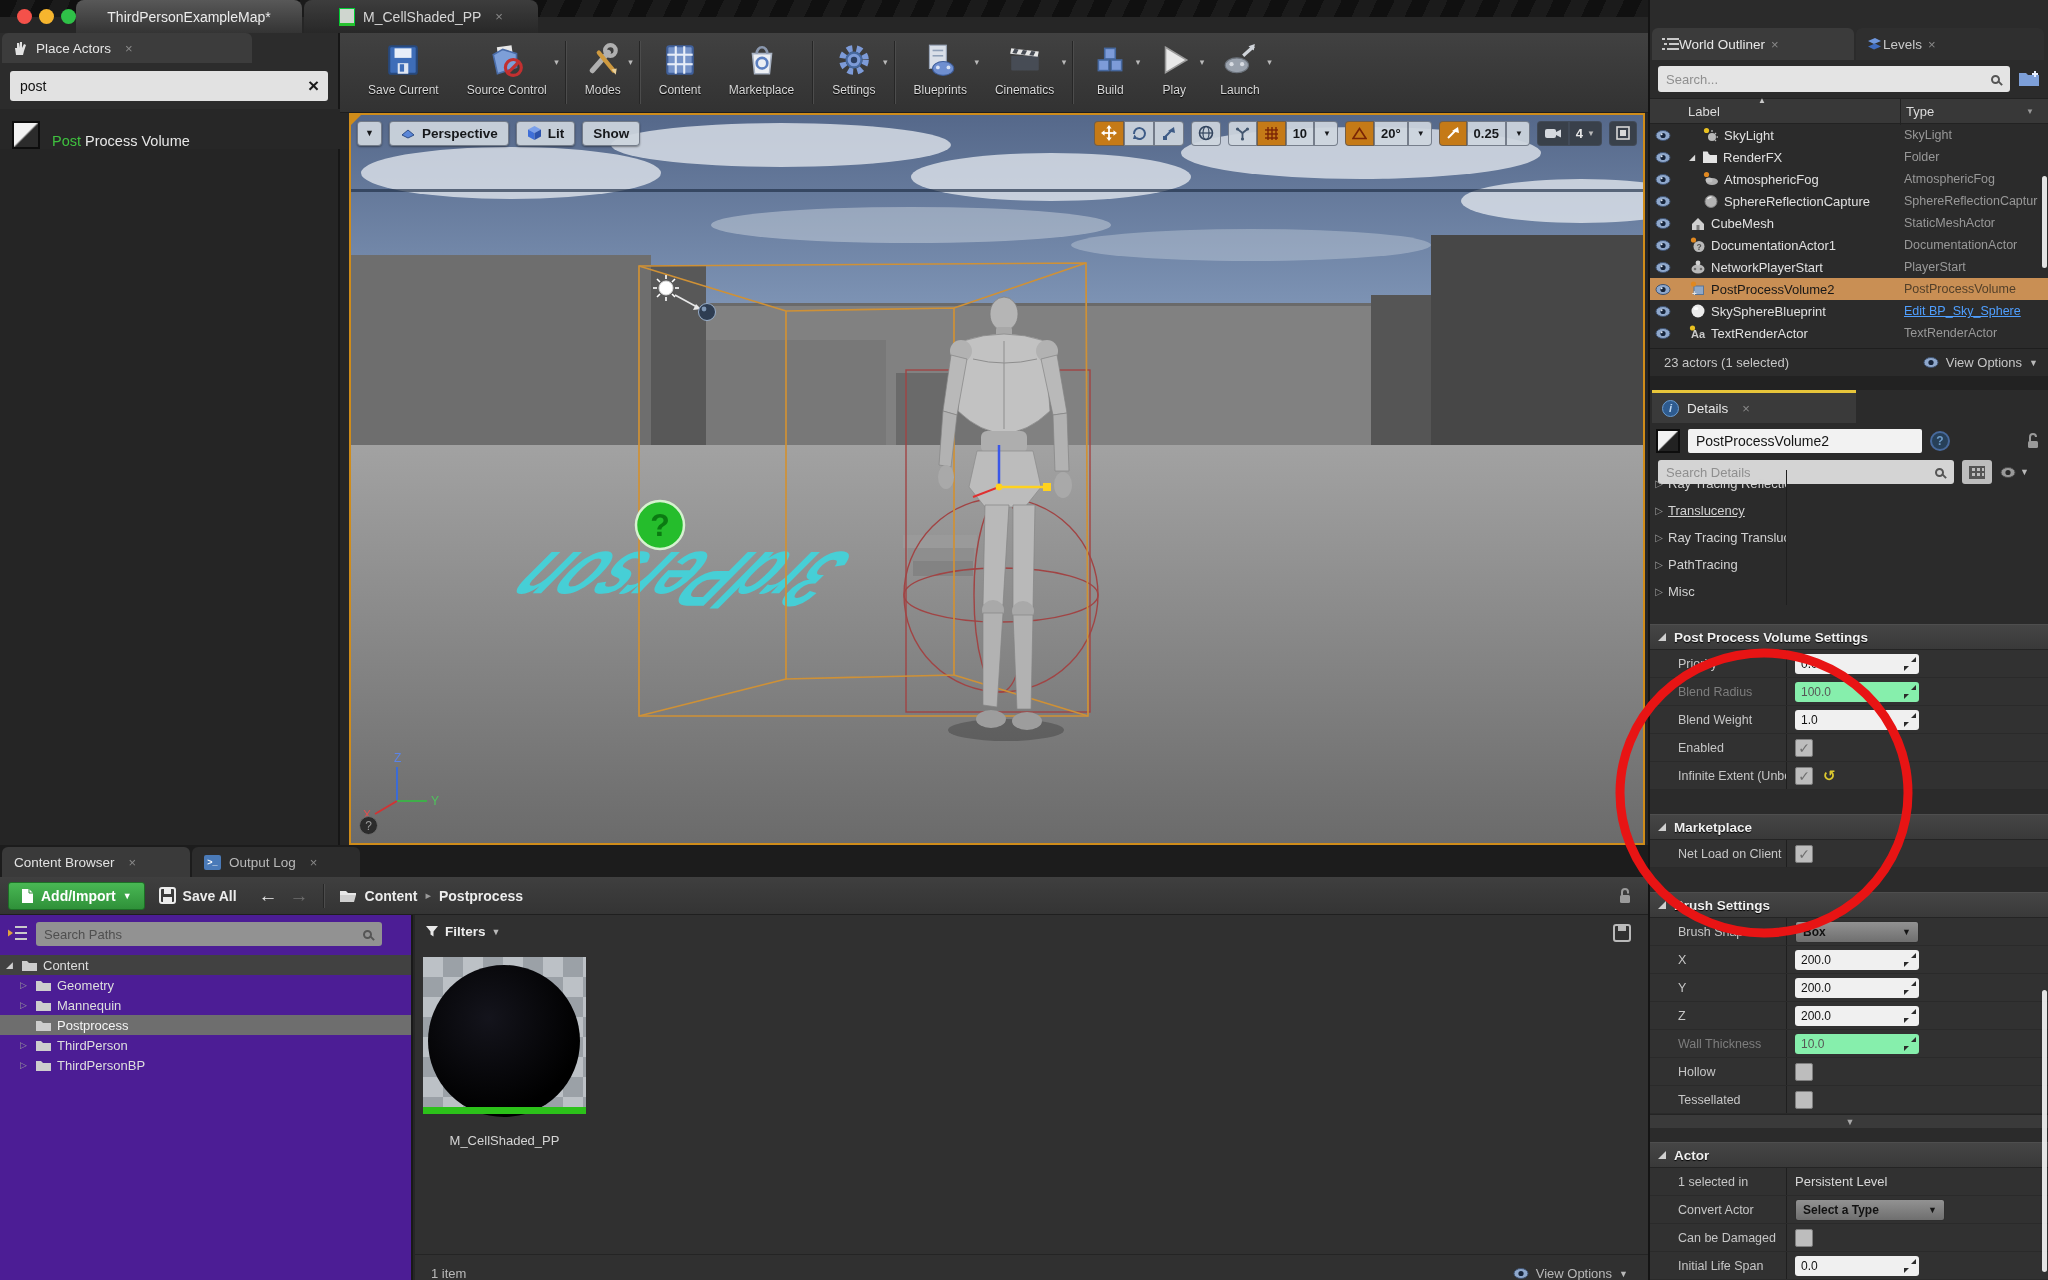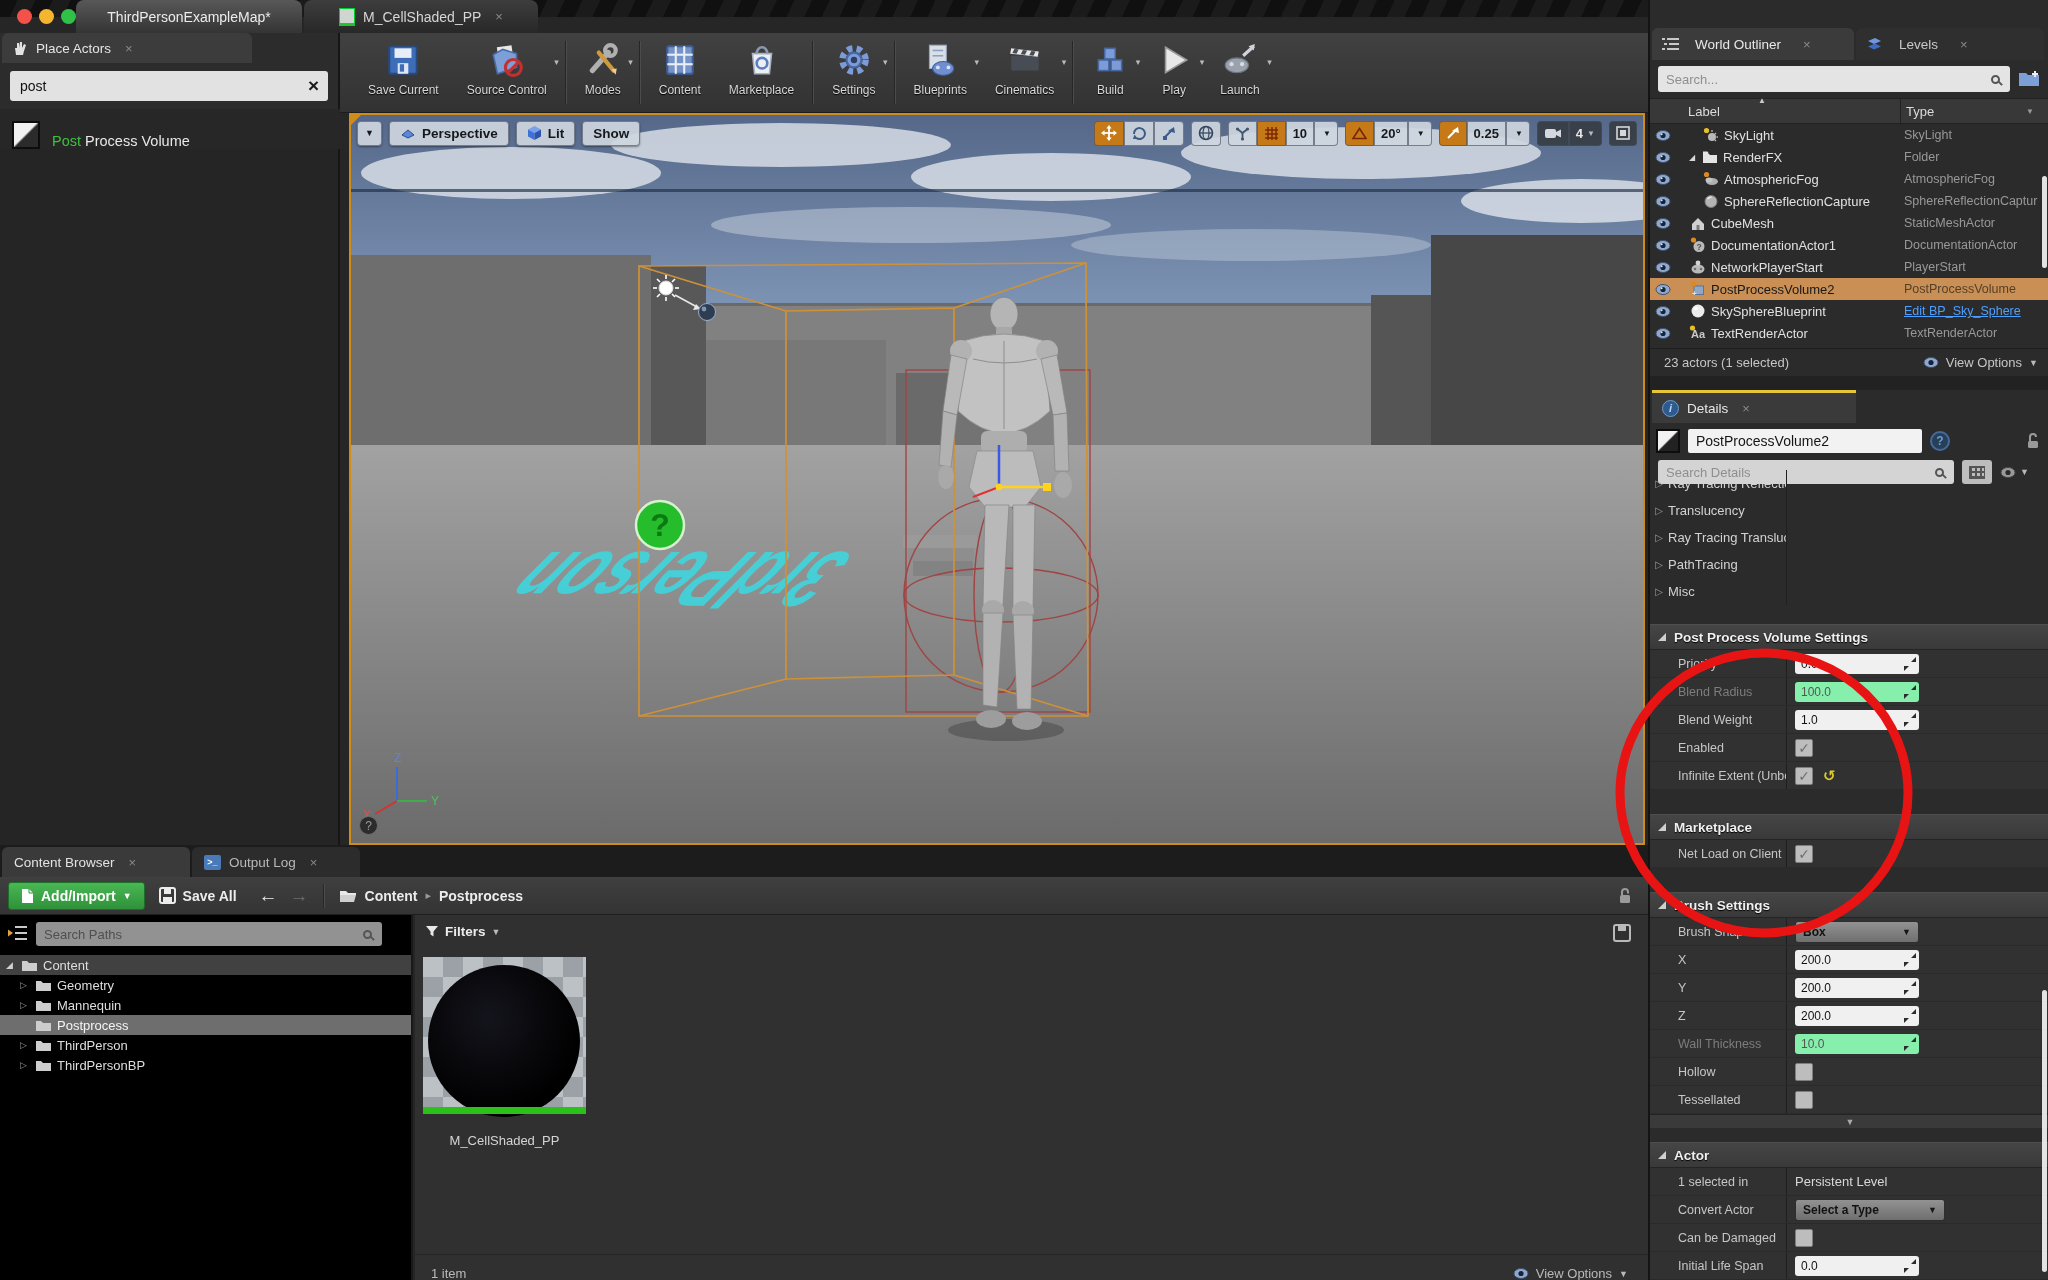--- a/index.html
+++ b/index.html
@@ -61,39 +61,39 @@
   .cb-tabs{left:0;top:845px;width:1648px;height:32px;background:#1c1c1c}
   .cb-tab{top:2px;height:30px;border-radius:6px 6px 0 0;display:flex;align-items:center;gap:8px;padding:0 12px;font-size:13.5px}
   .cb-tab.active{left:2px;width:188px;background:#3a3a3a;color:#e2e2e2}
   .cb-tab.log{left:192px;width:168px;background:#2c2c2c;color:#b9b9b9}
   .console-ic{width:17px;height:15px;background:#4a7ab8;border-radius:2px;color:#fff;font-size:9px;font-weight:bold;display:flex;align-items:center;justify-content:center}
   .cb-toolbar{left:0;top:877px;width:1648px;height:38px;background:linear-gradient(#3f3f3f,#343434);display:flex;align-items:center;border-bottom:1px solid #1f1f1f}
   .addimp{margin-left:8px;height:28px;background:linear-gradient(#49b854,#2f9139);border:1px solid #1d6e26;border-radius:3px;display:flex;align-items:center;gap:7px;padding:0 12px;color:#fff;font-weight:bold;font-size:14px}
   .saveall{margin-left:14px;display:flex;align-items:center;gap:7px;color:#ececec;font-weight:bold;font-size:14px}
   .nav-arrow{font-size:19px;font-weight:bold}
   .crumb{display:flex;align-items:center;gap:8px;font-size:14px;font-weight:bold;color:#ececec}
-  .cb-left{left:0;top:915px;width:413px;height:365px;background:#000000;border-right:2px solid #191919}
+  .cb-left{left:0;top:915px;width:413px;height:365px;background:#4c1d95;border-right:2px solid #191919}
   .cb-right{left:415px;top:915px;width:1233px;height:365px;background:#303030}
   .srch-dark{background:#929292;border-radius:3px;display:flex;align-items:center;height:24px}
   .srch-dark input{flex:1;background:transparent;border:none;outline:none;font:13px "Liberation Sans",sans-serif;color:#3f3f3f;padding:0 8px}
   .srch-dark input::placeholder{color:#4f4f4f}
   .frow{height:20px;display:flex;align-items:center;gap:5px;font-size:13px;color:#dedede;white-space:nowrap}
   .frow.froot{background:#414141}
   .frow.fsel{background:#6e6e6e;color:#f4f4f4}
   .farw{color:#9a9a9a;font-size:9px;width:10px}
   .fexp{color:#d0d0d0;font-size:9px;width:10px}
   .thumb{left:8px;top:42px;width:163px;height:157px;background:linear-gradient(45deg,#9ba1a7 25%,transparent 25%,transparent 75%,#9ba1a7 75%),linear-gradient(45deg,#9ba1a7 25%,transparent 25%,transparent 75%,#9ba1a7 75%),#bcc1c6;background-size:40px 40px;background-position:0 0,20px 20px}
   .sphere{position:absolute;left:5px;top:8px;width:152px;height:152px;border-radius:50%;background:radial-gradient(circle at 40% 35%,#14141c 0%,#000 70%)}
   .greenbar{position:absolute;left:0;bottom:0;width:100%;height:7px;background:#2cc11a}
   .asset-label{left:8px;top:218px;width:163px;text-align:center;font-size:13px;color:#d4d4d4}
   .cb-bottom{left:0;top:339px;width:1233px;height:38px;border-top:1px solid #242424;display:flex;align-items:center;color:#b9b9b9;font-size:13px}
 
   
   .rpanel{left:1648px;top:0;width:400px;height:1280px;background:#2b2b2b;border-left:2px solid #141414}
-  .wo-tab{top:28px;height:32px;border-radius:6px 6px 0 0;display:flex;align-items:center;gap:16px;padding:0 10px;font-size:13.5px}
+  .wo-tab{top:28px;height:32px;border-radius:6px 6px 0 0;display:flex;align-items:center;gap:0;padding:0 10px;font-size:13.5px}
   .wo-tab.active{left:2px;width:202px;background:#3b3b3b;color:#e8e8e8}
   .wo-tab.levels{left:206px;width:188px;background:#2f2f2f;color:#c9c9c9}
   .srch-light{background:#e4e4e4;border-radius:3px;display:flex;align-items:center;height:26px}
   .srch-light input{flex:1;background:transparent;border:none;outline:none;font:13px "Liberation Sans",sans-serif;color:#2a2a2a;padding:0 8px}
   .srch-light input::placeholder{color:#8f8f8f}
   .wo-header{left:0;top:98px;width:400px;height:26px;background:#383838;border-top:1px solid #222;border-bottom:1px solid #222;font-size:13px;color:#dcdcdc}
   .orow{height:22px;display:flex;align-items:center;font-size:13px;color:#e0e0e0;position:relative}
   .orow.sel{background:#c98f54;color:#181818}
   .orow.sel .otype{color:#53402a}
   .eyec{width:26px;display:flex;justify-content:center}
@@ -1009,21 +1009,21 @@
       </svg>
     <span class="cdn" style="margin-left:4px">▼</span>
   </div>
   <div class="abs" style="left:0;top:470px;width:400px">
       <div class="catrow">
         <span class="cat-arw">▷</span>
         <div class="plabel" style="padding-left: 0px; width: 119px;">Ray Tracing Reflections</div>
       </div>
       <div class="catrow">
         <span class="cat-arw">▷</span>
-        <div class="plabel" style="padding-left: 0px; width: 119px;">Translucency</div>
+        <div class="plabel" style="padding-left: 0px; width: 119px; text-decoration: underline;">Translucency</div>
       </div>
       <div class="catrow">
         <span class="cat-arw">▷</span>
         <div class="plabel" style="padding-left: 0px; width: 119px;">Ray Tracing Translucency</div>
       </div>
       <div class="catrow">
         <span class="cat-arw">▷</span>
         <div class="plabel" style="padding-left: 0px; width: 119px;">PathTracing</div>
       </div>
       <div class="catrow">

